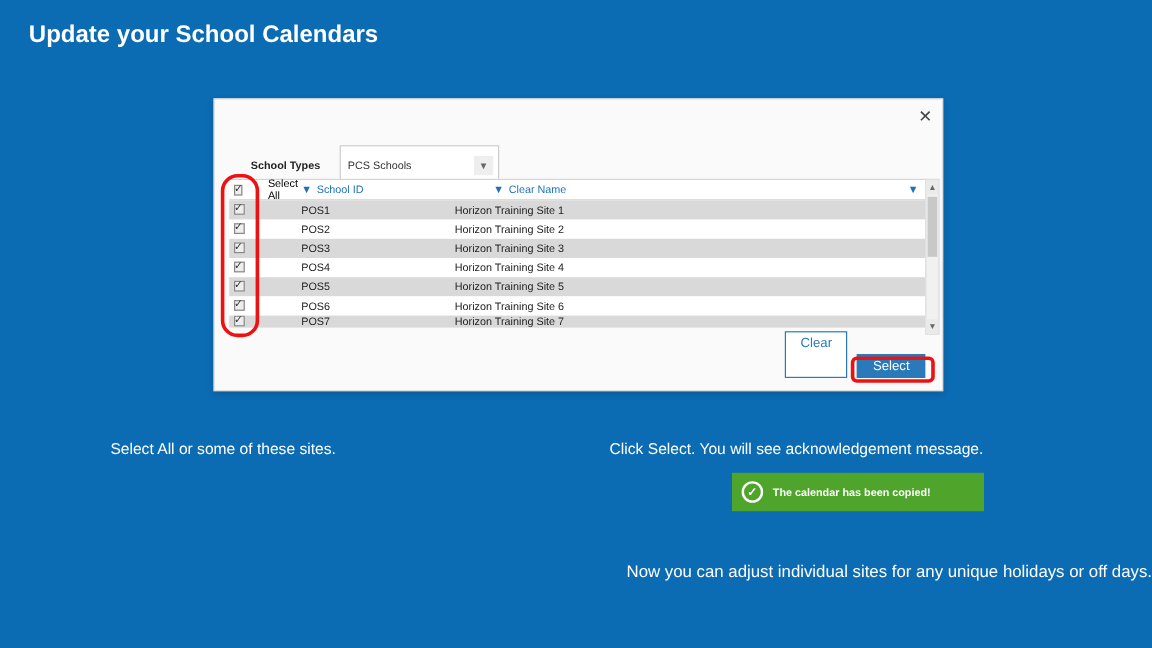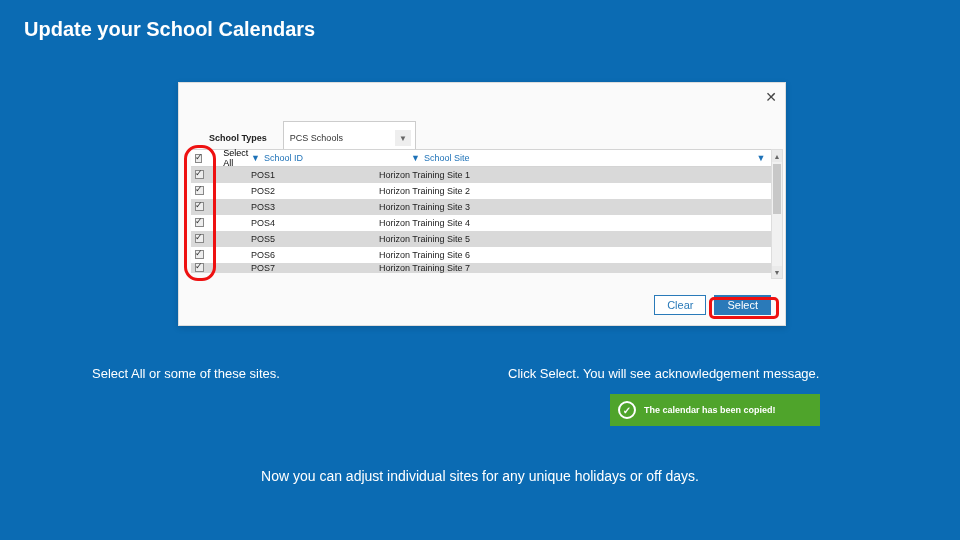--- a/index.html
+++ b/index.html
@@ -164,21 +164,21 @@
     display:flex;
     gap:8px;
   }
   .btn {
     font-size:11px;
     padding:3px 12px;
     border:1px solid #2a7ab9;
     cursor:pointer;
   }
   .btn-clear { background:#fff; color:#2a7ab9; }
-  .btn-select { background:#2a7ab9; color:#fff; }
+  .btn-select { background:#2a7ab9; color:#fff;margin-top:19px; }
   .red-ring-select {
     position:absolute;
     bottom:6px;
     right:6px;
     width:70px;
     height:22px;
     border:3px solid #e11;
     border-radius:5px;
     pointer-events:none;
   }
@@ -218,21 +218,21 @@
     border-radius:50%;
     display:flex;
     align-items:center;
     justify-content:center;
     font-size:10px;
   }
   .bottom {
     position:absolute;
     top:468px;
     left:0; right:0;
-    text-align:center;
+    text-align:right;
     color:#fff;
     font-size:14px;
   }
   .last-row-fade {
     overflow: hidden;
     height: 10px;
   }
 </style>
 </head>
 <body>
@@ -255,21 +255,21 @@
       <div class="th-check">
         <span class="cb checked"></span>
         <span>Select All</span>
       </div>
       <div class="th-id">
         <span class="funnel">▼</span>
         <span>School ID</span>
       </div>
       <div class="th-name">
         <span class="funnel">▼</span>
-        <span>School Site</span>
+        <span>Clear Name</span>
       </div>
       <div class="th-end">
         <span class="funnel">▼</span>
       </div>
     </div>
     <div class="tbody">
       <div class="trow">
         <div class="td-check"><span class="cb checked"></span></div>
         <div class="td-id">POS1</div>
         <div class="td-name">Horizon Training Site 1</div>

